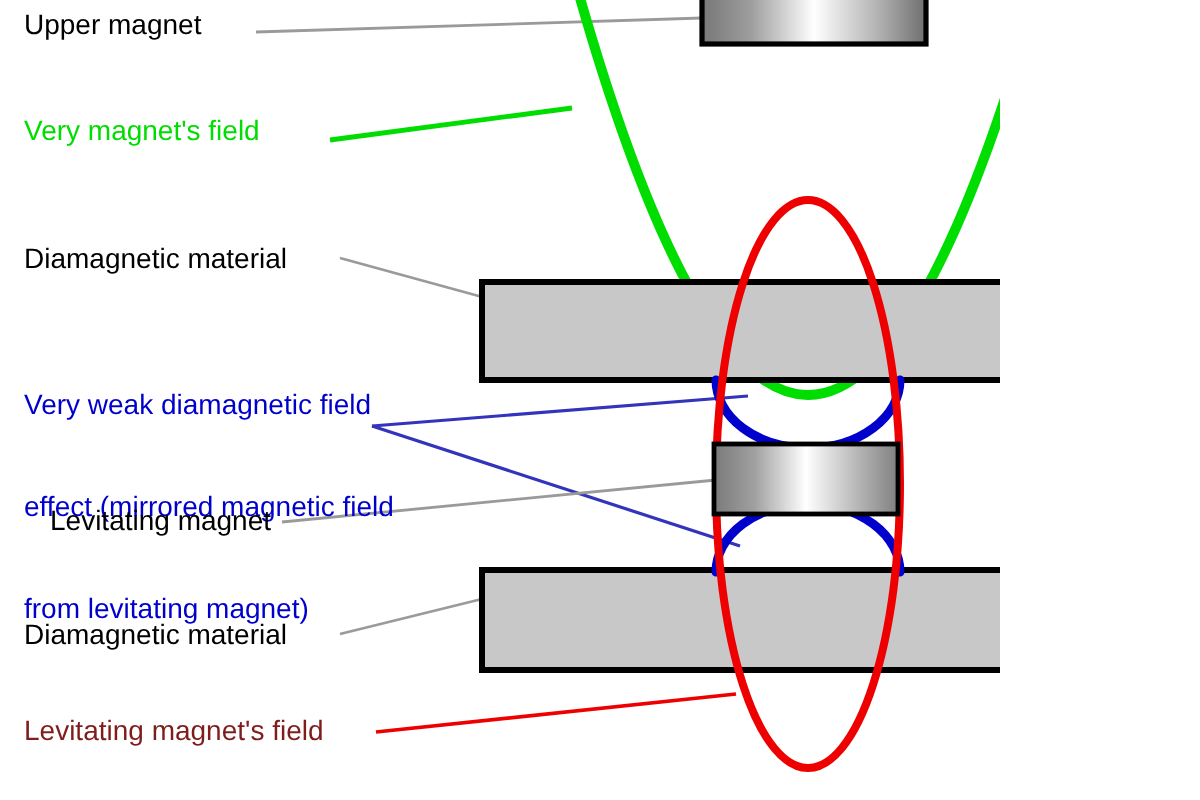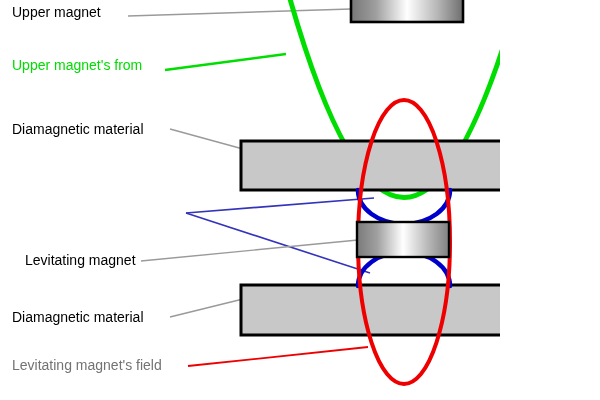--- a/index.html
+++ b/index.html
@@ -27,21 +27,21 @@
     position: absolute;
     font-family: "Liberation Sans", sans-serif;
     font-size: 14px;
     line-height: 17px;
     white-space: pre;
     color: #000000;
   }
   .lbl-black { color: #000000; }
   .lbl-green { color: #00dd00; }
   .lbl-blue  { color: #0000cc; }
-  .lbl-red   { color: #737373; }
+  .lbl-red   { color: #7f1d1d; }
 </style>
 </head>
 <body>
 
 <div id="canvas">
 
   <svg id="figure" viewBox="0 0 600 400">
     <defs>
       <linearGradient id="magGradTop" x1="0" y1="0" x2="1" y2="0">
         <stop offset="0%" stop-color="#777777"></stop>
@@ -101,24 +101,29 @@
         <clipPath id="clipLev">
           <rect x="357" y="222" width="92" height="35"></rect>
         </clipPath>
       </defs>
 
     </g>
   </svg>
 
   <div class="lbl lbl-black" style="left:12px; top:4px;">Upper magnet</div>
 
-  <div class="lbl lbl-green" style="left:12px; top:57px;">Upper magnet's from</div>
+  <div class="lbl lbl-green" style="left:12px; top:57px;">Very magnet's field</div>
 
   <div class="lbl lbl-black" style="left:12px; top:121px;">Diamagnetic material</div>
 
+  <div class="lbl lbl-blue" style="left:12px; top:160px;">
+    <div>Very weak diamagnetic field</div>
+    <div>effect (mirrored magnetic field</div>
+    <div>from levitating magnet)</div>
+  </div>
 
   <div class="lbl lbl-black" style="left:12px; top:252px;margin-left:13px;">Levitating magnet</div>
 
   <div class="lbl lbl-black" style="left:12px; top:309px;">Diamagnetic material</div>
 
   <div class="lbl lbl-red" style="left:12px; top:357px;">Levitating magnet's field</div>
 
 </div>
 
 </body></html>

